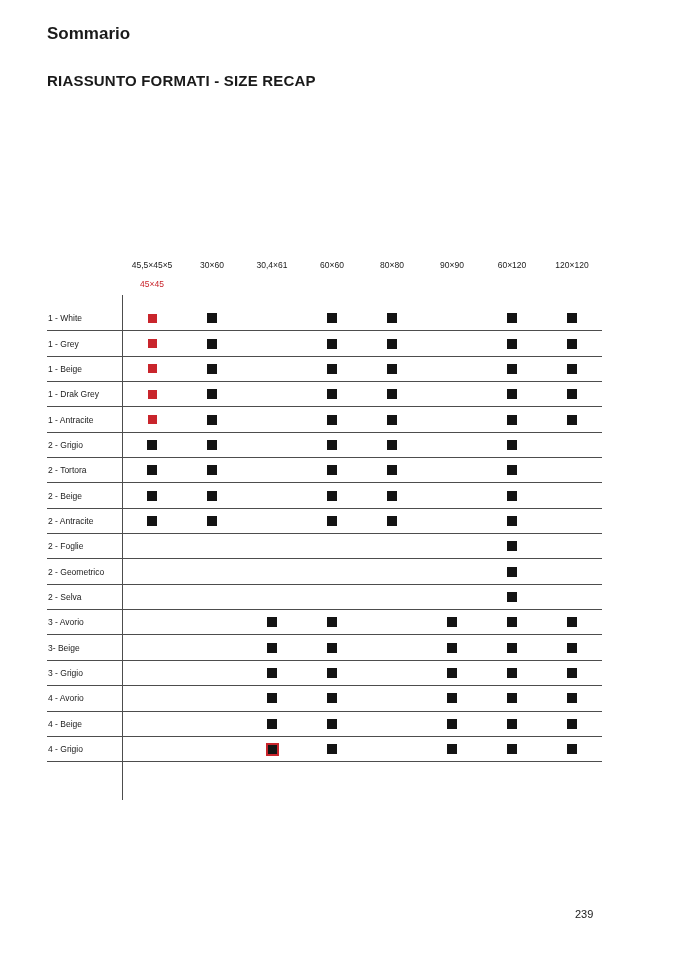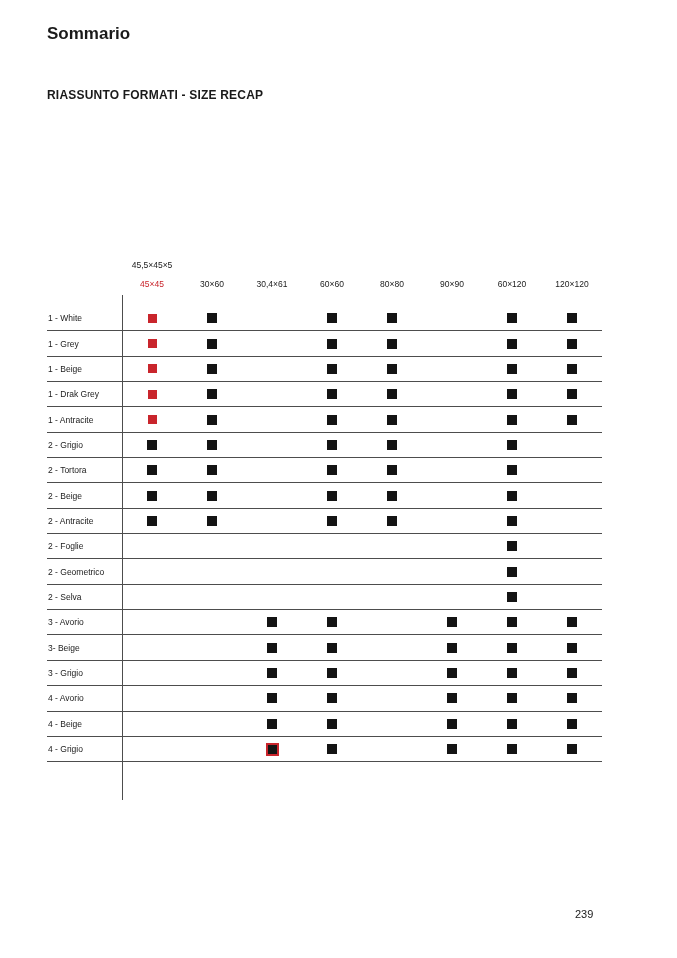--- a/index.html
+++ b/index.html
@@ -16,31 +16,30 @@
   .sommario {
     position: absolute;
     left: 47px;
     top: 24px;
     font-size: 17px;
     font-weight: bold;
   }
   .doc-title {
     position: absolute;
     left: 47px;
-    top: 88px;
-    font-size: 12px;
+    top: 72px;
+    font-size: 15px;
     font-weight: bold;
     letter-spacing: 0.2px;
   }
   .col-headers {
     position: absolute;
     left: 122px;
     top: 261px;
     display: flex;
-    align-items: flex-end;
   }
   .col-header {
     width: 60px;
     text-align: center;
     font-size: 8.5px;
     line-height: 1.1;
   }
   .col-sublabel {
     color: #c9252c;
     margin-top: 10px;

